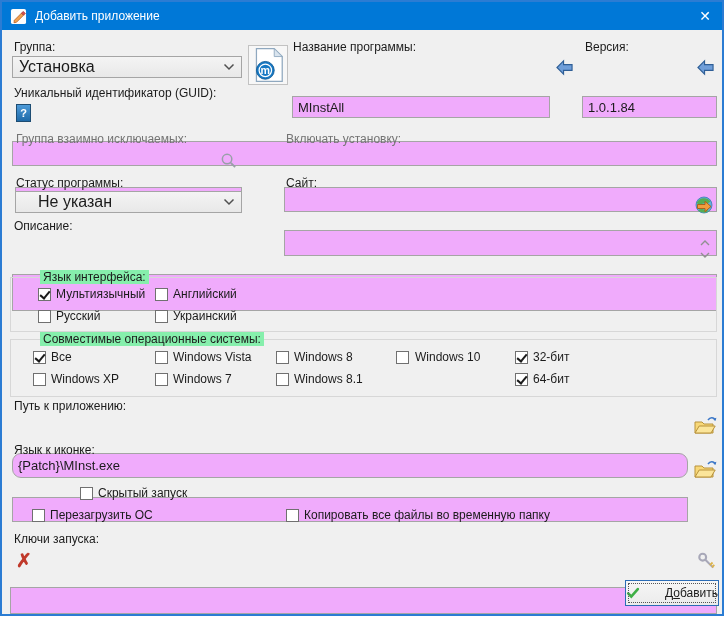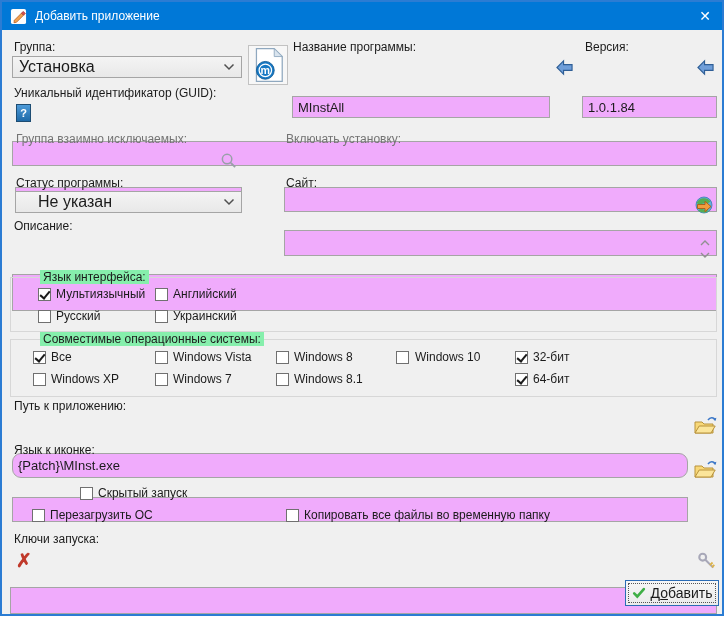--- a/index.html
+++ b/index.html
@@ -28,22 +28,22 @@
   .cb{position:absolute;display:flex;align-items:center;gap:5px;white-space:nowrap;cursor:default;}
   .cb .box{width:13px;height:13px;background:#fff;border:1px solid #707070;box-sizing:border-box;position:relative;flex:0 0 auto;}
   .cb.checked .box::after{content:"";position:absolute;left:3px;top:0px;width:4px;height:8px;
     border:solid #1b1b1b;border-width:0 2px 2px 0;transform:rotate(40deg);}
   .help-chip{position:absolute;width:15px;height:18px;background:linear-gradient(#4d9ad8,#1f6aa8);
     border:1px solid #1d4c72;box-sizing:border-box;color:#fff;font-weight:bold;font-size:11px;
     display:flex;align-items:center;justify-content:center;z-index:3;}
   .redx{position:absolute;color:#c0392b;font-size:19px;font-weight:bold;line-height:1;z-index:3;}
   .scrolls{position:absolute;display:flex;flex-direction:column;gap:6px;align-items:center;z-index:3;}
   .add-btn{position:absolute;left:623px;top:578px;width:94px;height:26px;background:linear-gradient(#f6f6f6,#ebebeb);
-    border:1px solid #2b6cb5;display:flex;align-items:center;justify-content:center;gap:5px;
-    font-family:"Liberation Sans",sans-serif;font-size:14px;color:#1b1b1b;padding:0;}
+    border:1px solid #2b6cb5;display:flex;align-items:center;justify-content:space-between;gap:5px;
+    font-family:"Liberation Sans",sans-serif;font-size:12px;color:#1b1b1b;padding:0;}
   .add-btn::before{content:"";position:absolute;inset:2px;border:1px dotted #555;pointer-events:none;}
   .accel{text-decoration:underline;}
   .below-window{position:absolute;left:0;top:616px;width:724px;height:8px;background:#fff;}
 </style>
 </head>
 <body>
 
 <div class="window">
 
   <div class="titlebar">

